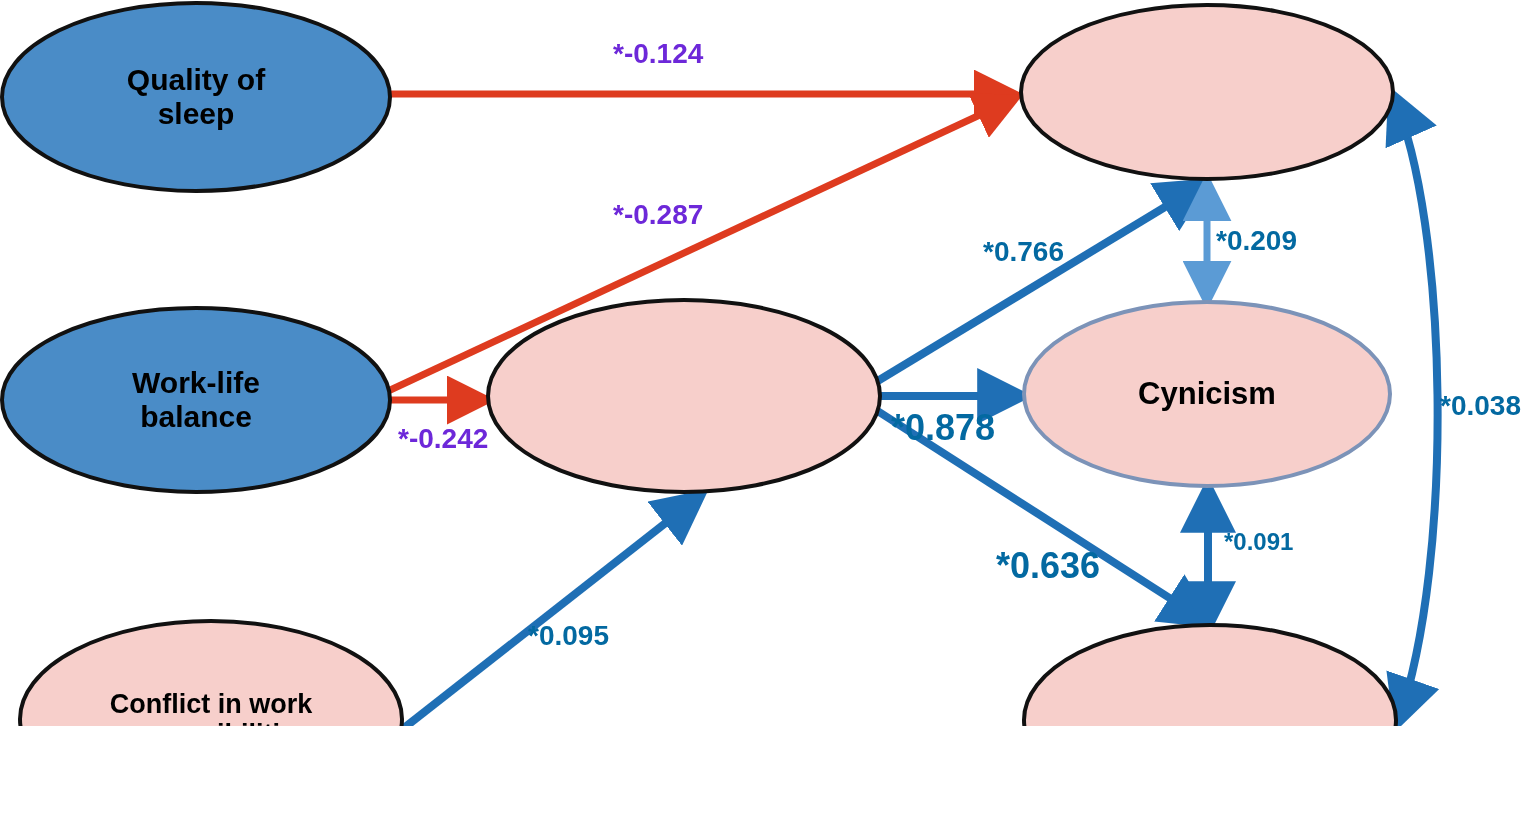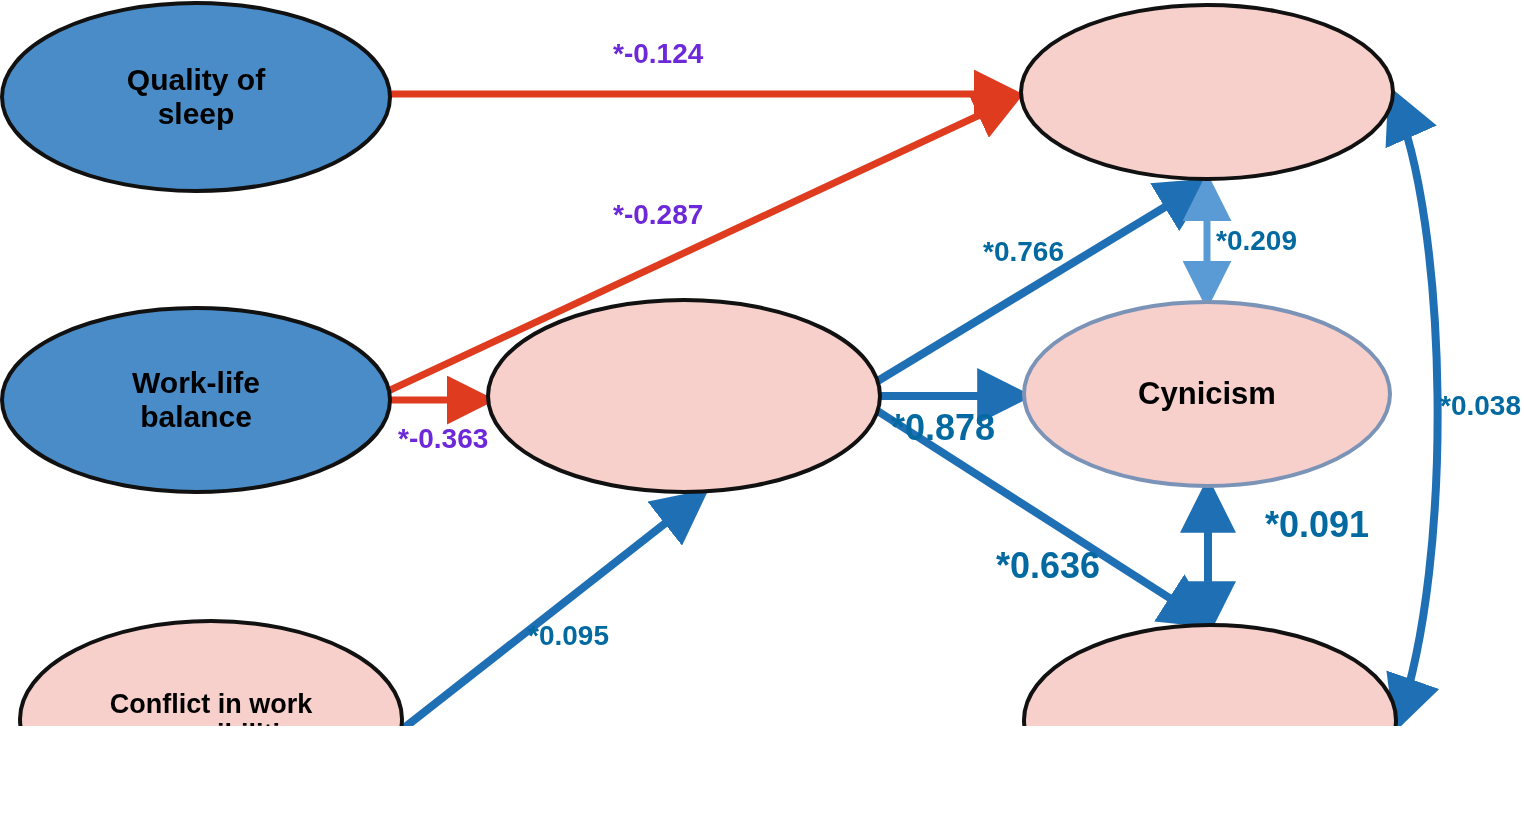--- a/index.html
+++ b/index.html
@@ -82,29 +82,29 @@
 
 
 
   <div class="node-label" style="left:1024px;top:302px;width:366px;height:184px;font-size:31px;">Cynicism</div>
 
 
   <div class="edge-label lab-red" style="left:613px;top:38px;font-size:28px;">*-0.124</div>
 
   <div class="edge-label lab-red" style="left:613px;top:199px;font-size:28px;">*-0.287</div>
 
-  <div class="edge-label lab-red" style="left:398px;top:423px;font-size:28px;">*-0.363</div>
+  <div class="edge-label lab-red" style="left:398px;top:423px;font-size:28px;">*-0.242</div>
 
   <div class="edge-label lab-blue" style="left:528px;top:620px;font-size:28px;">*0.095</div>
 
   <div class="edge-label lab-blue" style="left:983px;top:236px;font-size:28px;">*0.766</div>
 
   <div class="edge-label lab-blue" style="left:891px;top:407px;font-size:36px;">*0.878</div>
 
   <div class="edge-label lab-blue" style="left:996px;top:545px;font-size:36px;">*0.636</div>
 
   <div class="edge-label lab-blue" style="left:1216px;top:225px;font-size:28px;">*0.209</div>
 
-  <div class="edge-label lab-blue" style="left:1224px;top:504px;font-size:36px;margin-left:41px;">*0.091</div>
+  <div class="edge-label lab-blue" style="left:1224px;top:528px;font-size:24px;">*0.091</div>
 
   <div class="edge-label lab-blue" style="left:1440px;top:390px;font-size:28px;">*0.038</div>
 
 </div>
 
 </body></html>

